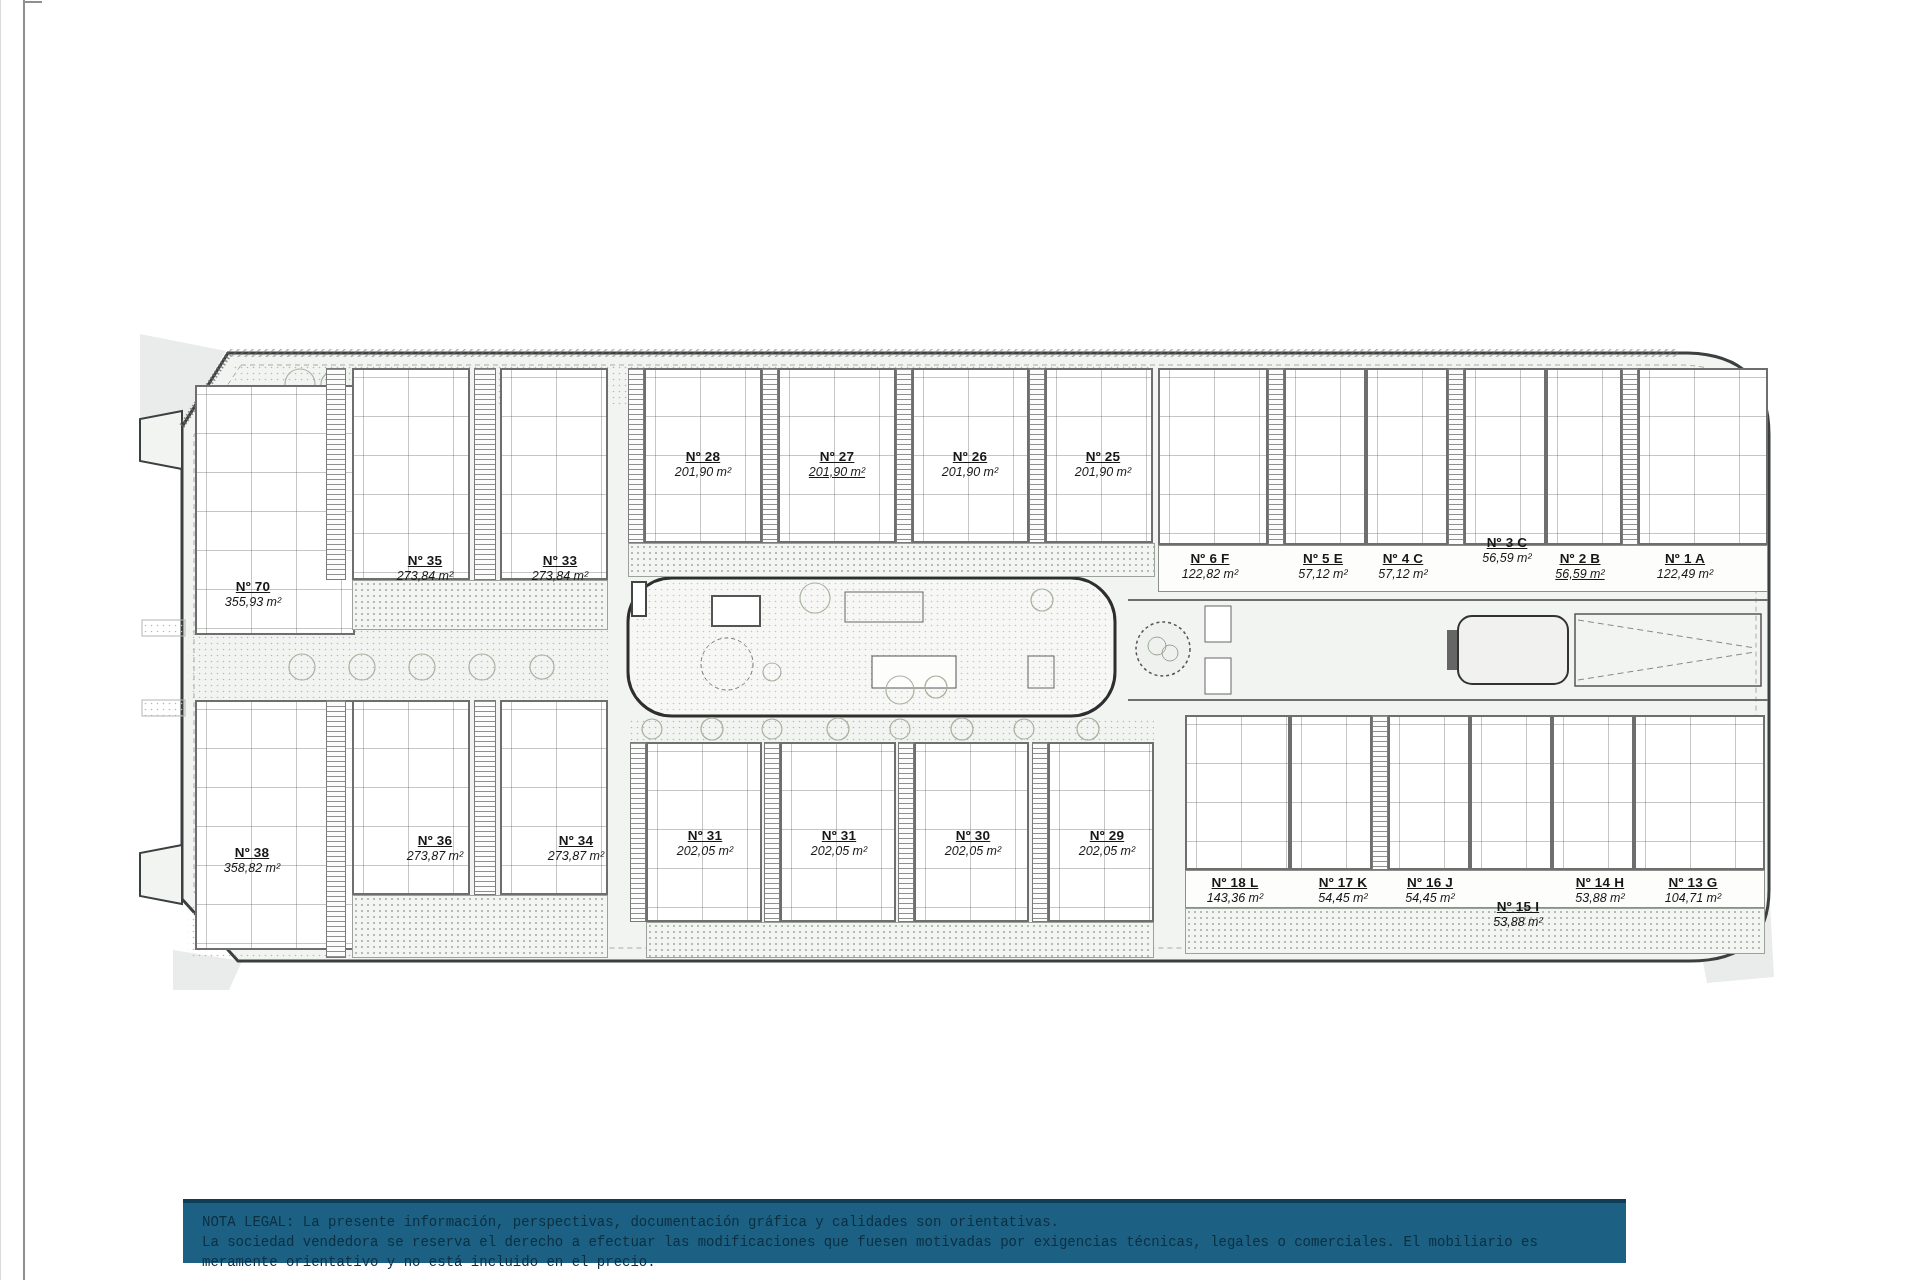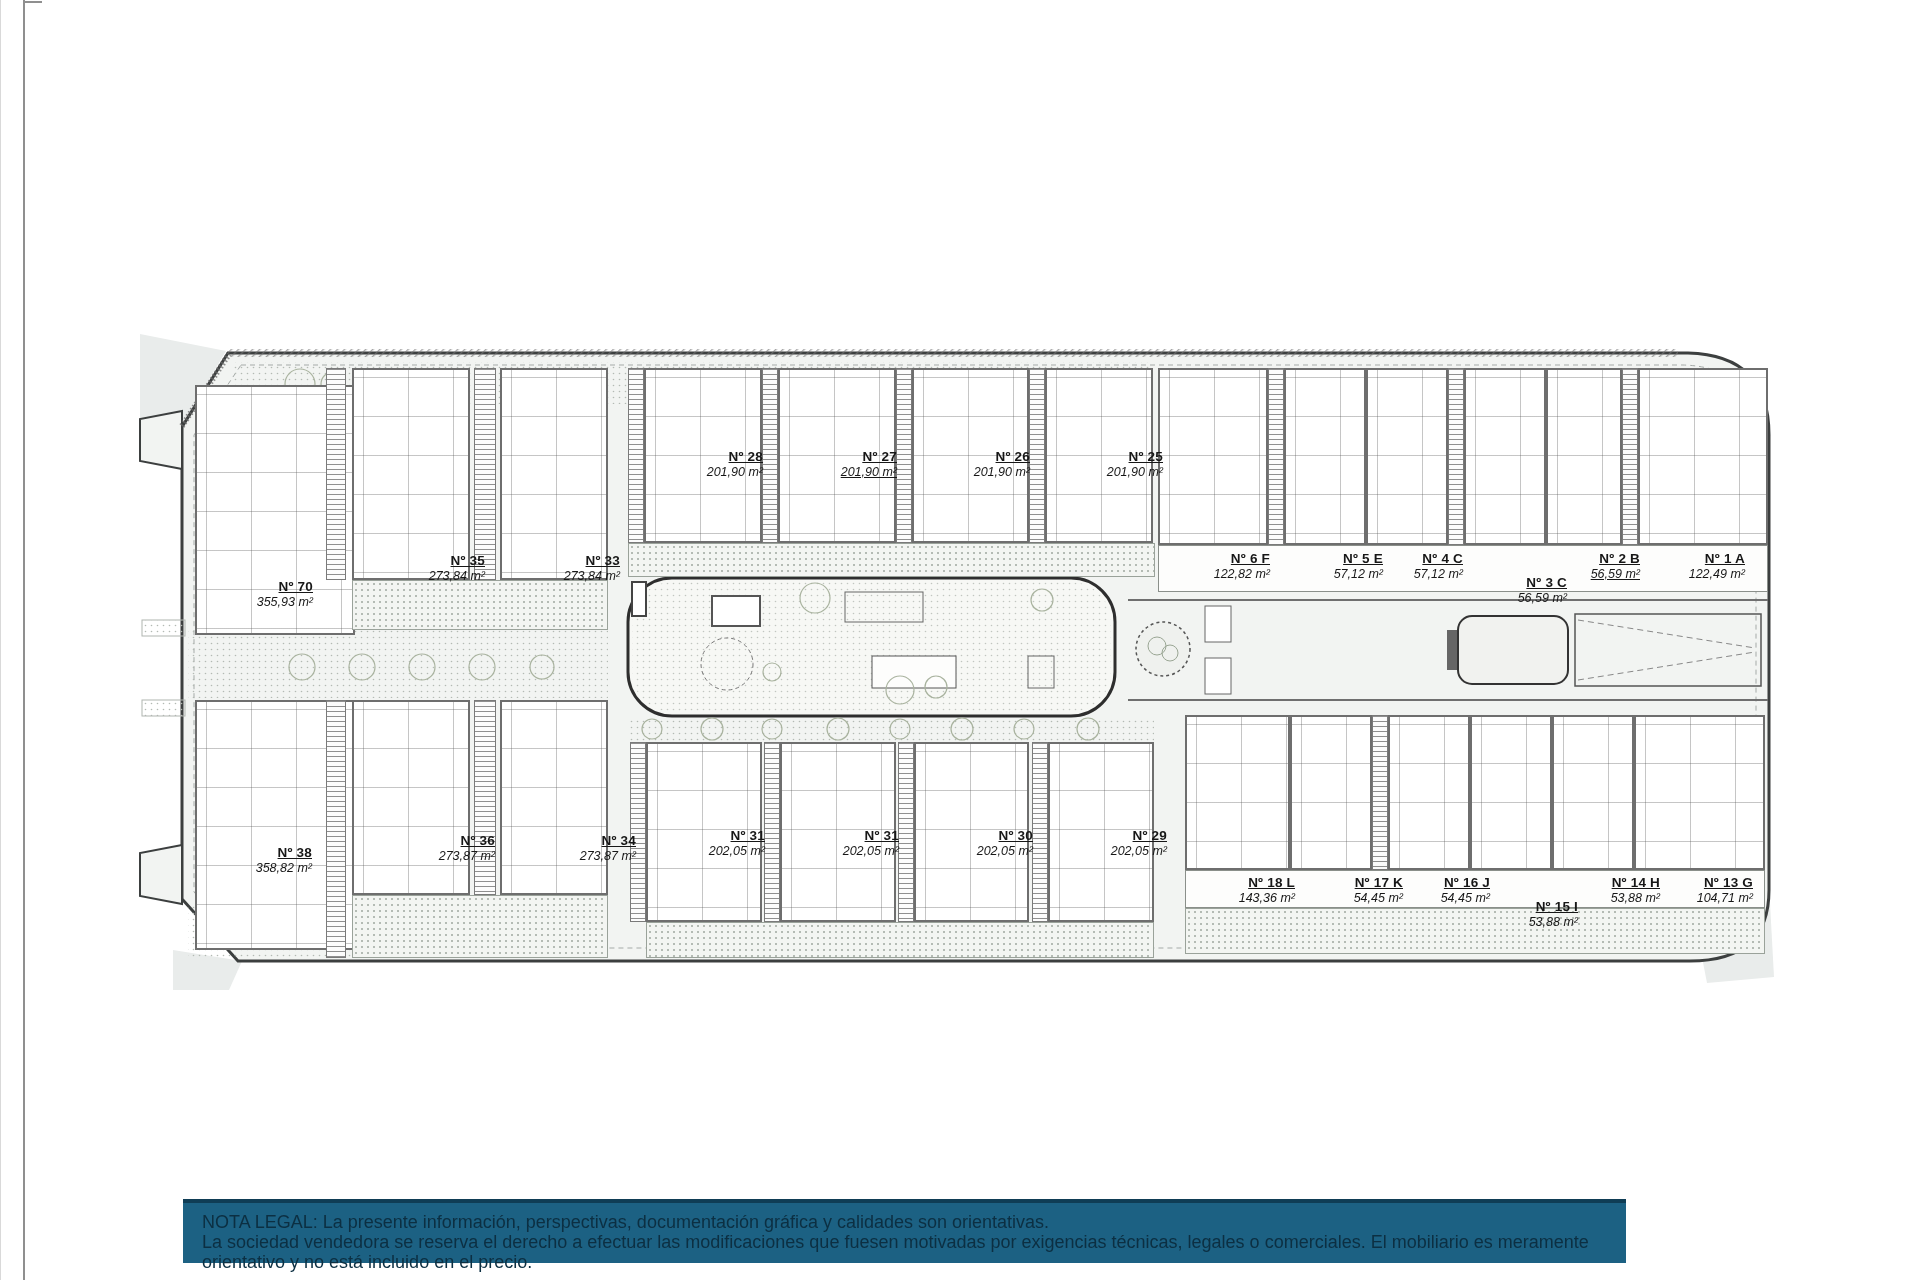--- a/index.html
+++ b/index.html
@@ -17,27 +17,27 @@
        background-image:linear-gradient(rgba(90,90,90,.35) 1px, transparent 1px),
                         linear-gradient(90deg, rgba(90,90,90,.35) 1px, transparent 1px);
        background-size:45px 39px;background-position:9px 7px;}
   .stair{position:absolute;box-sizing:border-box;border:1px solid #7a7a7a;background-color:#fcfcfc;
        background-image:repeating-linear-gradient(180deg,#8f8f8f 0 1px, transparent 1px 5px);}
   .strip{position:absolute;box-sizing:border-box;background:#fdfdfc;border:1px solid #8a8f8a;}
   .terrace{position:absolute;box-sizing:border-box;border:1px solid #9aa29a;background-color:#f3f5f2;
        background-image:radial-gradient(#b4bbb4 0.8px, transparent 0.9px);background-size:6px 6px;}
 
   .unit-label{position:absolute;width:120px;transform:translate(-50%,-50%);
-       text-align:right;color:#171717;z-index:5;}
+       text-align:center;color:#171717;z-index:5;}
   .u-num{font-weight:bold;font-size:13.5px;text-decoration:underline;letter-spacing:.2px;}
   .u-area{font-style:italic;font-size:12.5px;margin-top:1px;}
 
   .legal{position:absolute;left:183px;top:1199px;width:1443px;height:64px;box-sizing:border-box;
        background:#1c6183;border-top:4px solid #0f3d55;color:#0c2f42;
-       padding:9px 14px 0 19px;font-size:18px;line-height:20px;}
+       padding:9px 14px 0 19px;font-size:14px;line-height:20px;font-family:Liberation Mono, monospace;}
 </style>
 </head>
 <body>
 
 <div class="page">
   <div class="edge-outer"></div>
   <div class="edge-inner"></div>
   <div class="edge-tick"></div>
 
   <div class="plan">
@@ -232,21 +232,21 @@
         <div class="u-area">122,82 m²</div>
       </div>
     <div class="unit-label" style="left:1323px;top:566px;">
         <div class="u-num">Nº 5 E</div>
         <div class="u-area">57,12 m²</div>
       </div>
     <div class="unit-label" style="left:1403px;top:566px;">
         <div class="u-num">Nº 4 C</div>
         <div class="u-area">57,12 m²</div>
       </div>
-    <div class="unit-label" style="left:1507px;top:590px;">
+    <div class="unit-label" style="left:1507px;top:550px;">
         <div class="u-num">Nº 3 C</div>
         <div class="u-area">56,59 m²</div>
       </div>
     <div class="unit-label" style="left:1580px;top:566px;text-decoration:underline;">
         <div class="u-num">Nº 2 B</div>
         <div class="u-area">56,59 m²</div>
       </div>
     <div class="unit-label" style="left:1685px;top:566px;">
         <div class="u-num">Nº 1 A</div>
         <div class="u-area">122,49 m²</div>

